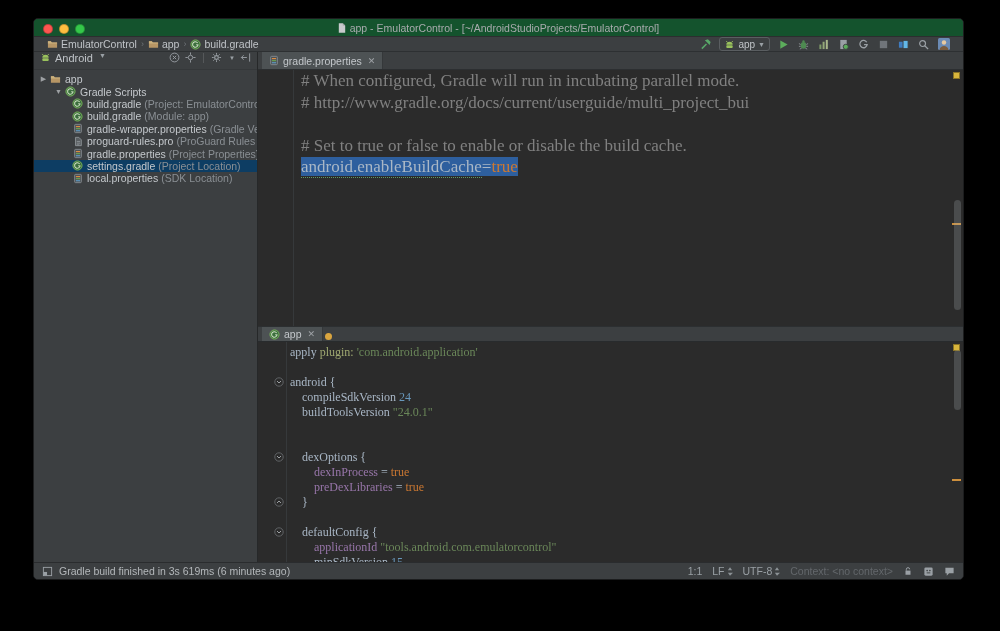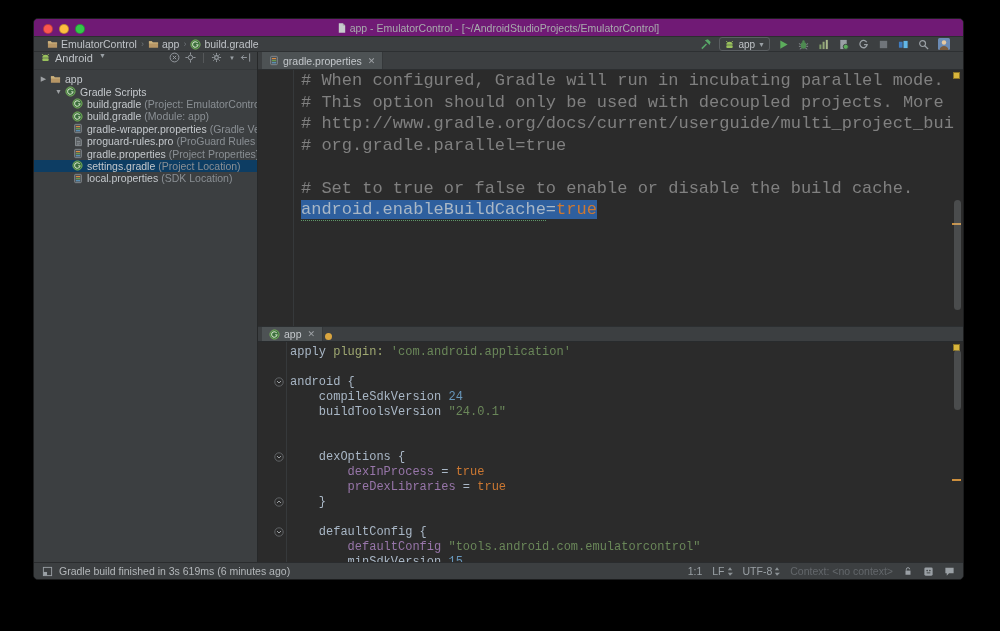--- a/index.html
+++ b/index.html
@@ -1,21 +1,21 @@
 <!DOCTYPE html>
 <html><head>
 <meta charset="utf-8">
 <style>
   html,body{margin:0;padding:0}
   body{width:1000px;height:631px;background:#000;position:relative;overflow:hidden;
        font-family:"Liberation Sans",sans-serif;-webkit-font-smoothing:antialiased}
   .window{position:absolute;left:33px;top:18px;width:931px;height:562px;background:#3c3f41;
           border-radius:5px;overflow:hidden;display:flex;flex-direction:column;border:1px solid #1c1d1e;box-sizing:border-box}
   
-  .titlebar{height:18px;flex:none;background:#701a75;border-bottom:1px solid #2c2e2f;
+  .titlebar{height:18px;flex:none;background:#14532d;border-bottom:1px solid #2c2e2f;
             position:relative;display:flex;align-items:center;box-sizing:border-box}
   .lights{position:absolute;left:9px;top:5px;display:flex;gap:6px}
   .light{width:8px;height:8px;border-radius:50%;border:0.5px solid rgba(0,0,0,.25)}
   .l-red{background:#fc5650}.l-yellow{background:#fdbe40}.l-green{background:#34c84a}
   .titletext{margin:0 auto;display:flex;align-items:center;gap:4px;font-size:10.5px;color:#a8abad}
   
   .toolbar{height:15px;flex:none;display:flex;align-items:center;padding:0 13px;
            border-bottom:1px solid #2d3032;box-sizing:border-box;background:#3c3f41}
   .breadcrumbs{display:flex;align-items:center;font-size:10.5px;color:#bfc3c7}
   .crumb{display:inline-flex;align-items:center;gap:3px}
@@ -46,21 +46,21 @@
   
   .editors{flex:1;display:flex;flex-direction:column;min-width:0}
   .tabbar{height:18px;flex:none;background:#3c3f41;border-bottom:1px solid #2c2f31;
           box-sizing:border-box;display:flex;align-items:stretch;padding-left:4px}
   .tabbar.bottom{height:16px;border-top:1px solid #2c2f31;border-bottom:1px solid #282b2d}
   .tab{display:flex;align-items:center;gap:4px;padding:0 7px;background:#4d5254;
        font-size:10.5px;color:#c3c7cb;border-right:1px solid #35383a}
   .tab .x{color:#9ea2a6;font-size:9px;margin-left:2px}
   .dot{width:7px;height:7px;border-radius:50%;background:#d9a53f;align-self:flex-end;margin:0 0 1px 2px}
   .editor{position:relative;background:#2b2b2b;overflow:hidden;
-          font-family:Liberation Mono, monospace;color:#a9b7c6}
+          font-family:Liberation Serif, serif;color:#a9b7c6}
   .editor.top{flex:none;height:256px;font-size:17px;line-height:21.5px}
   .editor.bottom{flex:1;font-size:12px;line-height:15px}
   .editor.top::before{content:"";position:absolute;left:35px;top:0;bottom:0;border-left:1px solid #36393b}
   .editor.bottom::before{content:"";position:absolute;left:28px;top:0;bottom:0;border-left:1px solid #36393b}
   .code{position:relative}
   .editor.bottom .code{padding-top:3px}
   .line{white-space:pre;position:relative}
   .editor.top .line{padding-left:43px;height:21.5px}
   .editor.bottom .line{padding-left:32px;height:15px}
   .fold{position:absolute;left:16px;top:2px;width:10px;height:10px}
@@ -364,23 +364,21 @@
               </svg>
             </span>
           <span>gradle.properties</span>
           <span class="x">✕</span>
         </div>
       </div>
 
       <div class="editor top">
         <div class="code" id="code-top">
             <div class="line"><span class="cm"># When configured, Gradle will run in incubating parallel mode.</span></div>
-            <div class="line"><span class="cm"># This option should only be used with decoupled projects. More</span></div>
             <div class="line"><span class="cm"># http://www.gradle.org/docs/current/userguide/multi_project_bui</span></div>
-            <div class="line"><span class="cm"># org.gradle.parallel=true</span></div>
             <div class="line"></div>
             <div class="line"><span class="cm"># Set to true or false to enable or disable the build cache.</span></div>
             <div class="line"><span class="selbg"><span class="tx u">android.enableBuildCache</span><span class="tx">=</span><span class="kw">true</span></span></div>
           </div>
         <div class="stripe">
           <span class="sq"></span>
           <span class="mark" style="top:153px"></span>
           <span class="thumb" style="top:130px;height:110px"></span>
         </div>
       </div>
@@ -419,21 +417,21 @@
             <div class="line"><span class="tx">        </span><span class="pr">preDexLibraries</span><span class="tx"> = </span><span class="kw">true</span></div>
             <div class="line"><span class="fold"><svg width="10" height="10" viewBox="0 0 10 10">
                   <circle cx="5" cy="5" r="4.2" fill="none" stroke="#606366"></circle>
                   <path d="M3 6l2-2 2 2" fill="none" stroke="#9da0a3"></path>
                 </svg></span><span class="tx">    }</span></div>
             <div class="line"></div>
             <div class="line"><span class="fold"><svg width="10" height="10" viewBox="0 0 10 10">
                   <circle cx="5" cy="5" r="4.2" fill="none" stroke="#606366"></circle>
                   <path d="M3 4l2 2 2-2" fill="none" stroke="#9da0a3"></path>
                 </svg></span><span class="tx">    defaultConfig {</span></div>
-            <div class="line"><span class="tx">        </span><span class="pr">defaultConfig</span><span class="tx"> </span><span class="st">"tools.android.com.emulatorcontrol"</span></div>
+            <div class="line"><span class="tx">        </span><span class="pr">applicationId</span><span class="tx"> </span><span class="st">"tools.android.com.emulatorcontrol"</span></div>
             <div class="line"><span class="tx">        minSdkVersion </span><span class="nm">15</span></div>
           </div>
         <div class="stripe">
           <span class="sq"></span>
           <span class="mark" style="top:137px"></span>
           <span class="thumb" style="top:8px;height:60px"></span>
         </div>
       </div>
     </div>
   </div>

